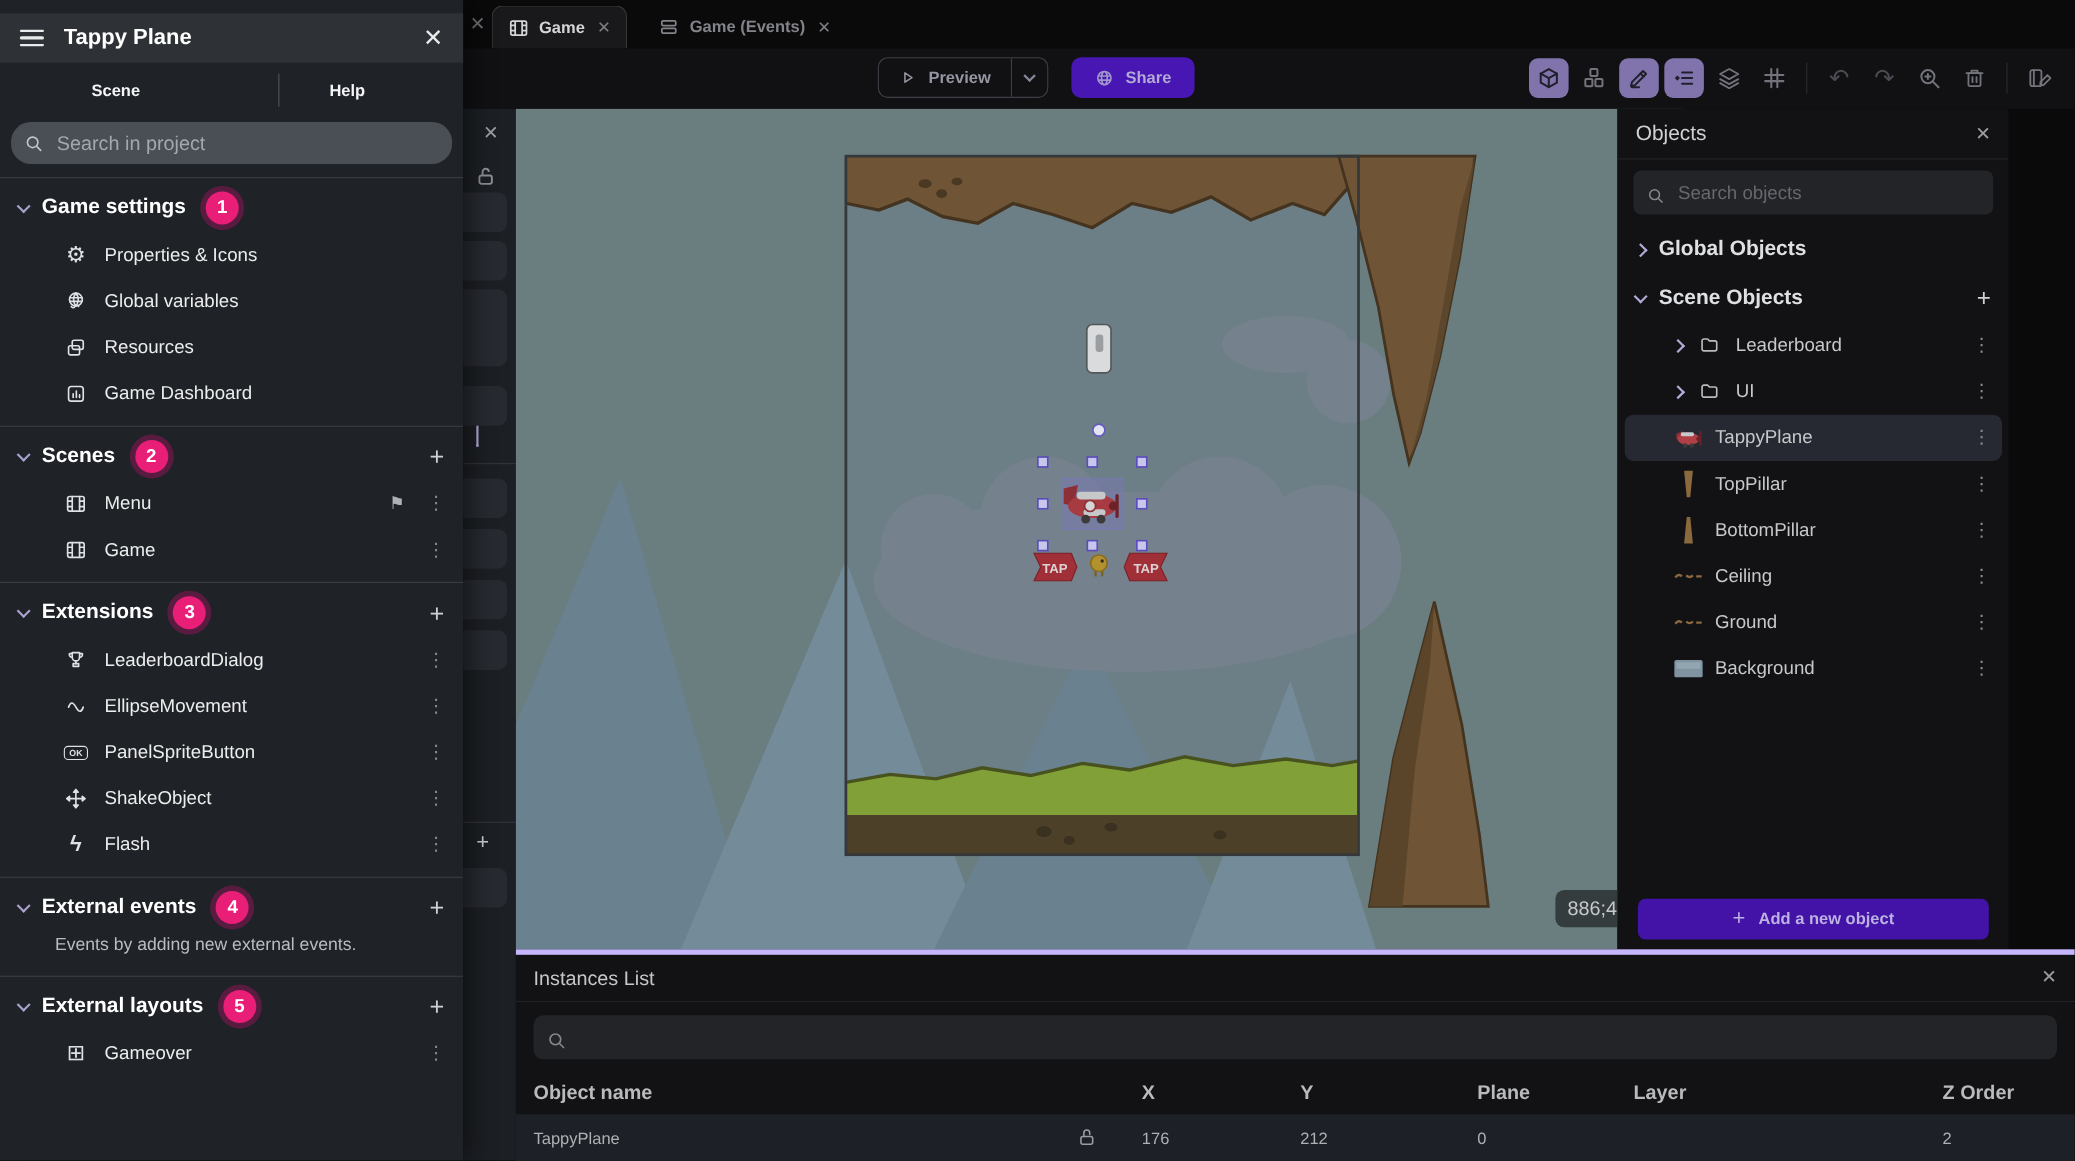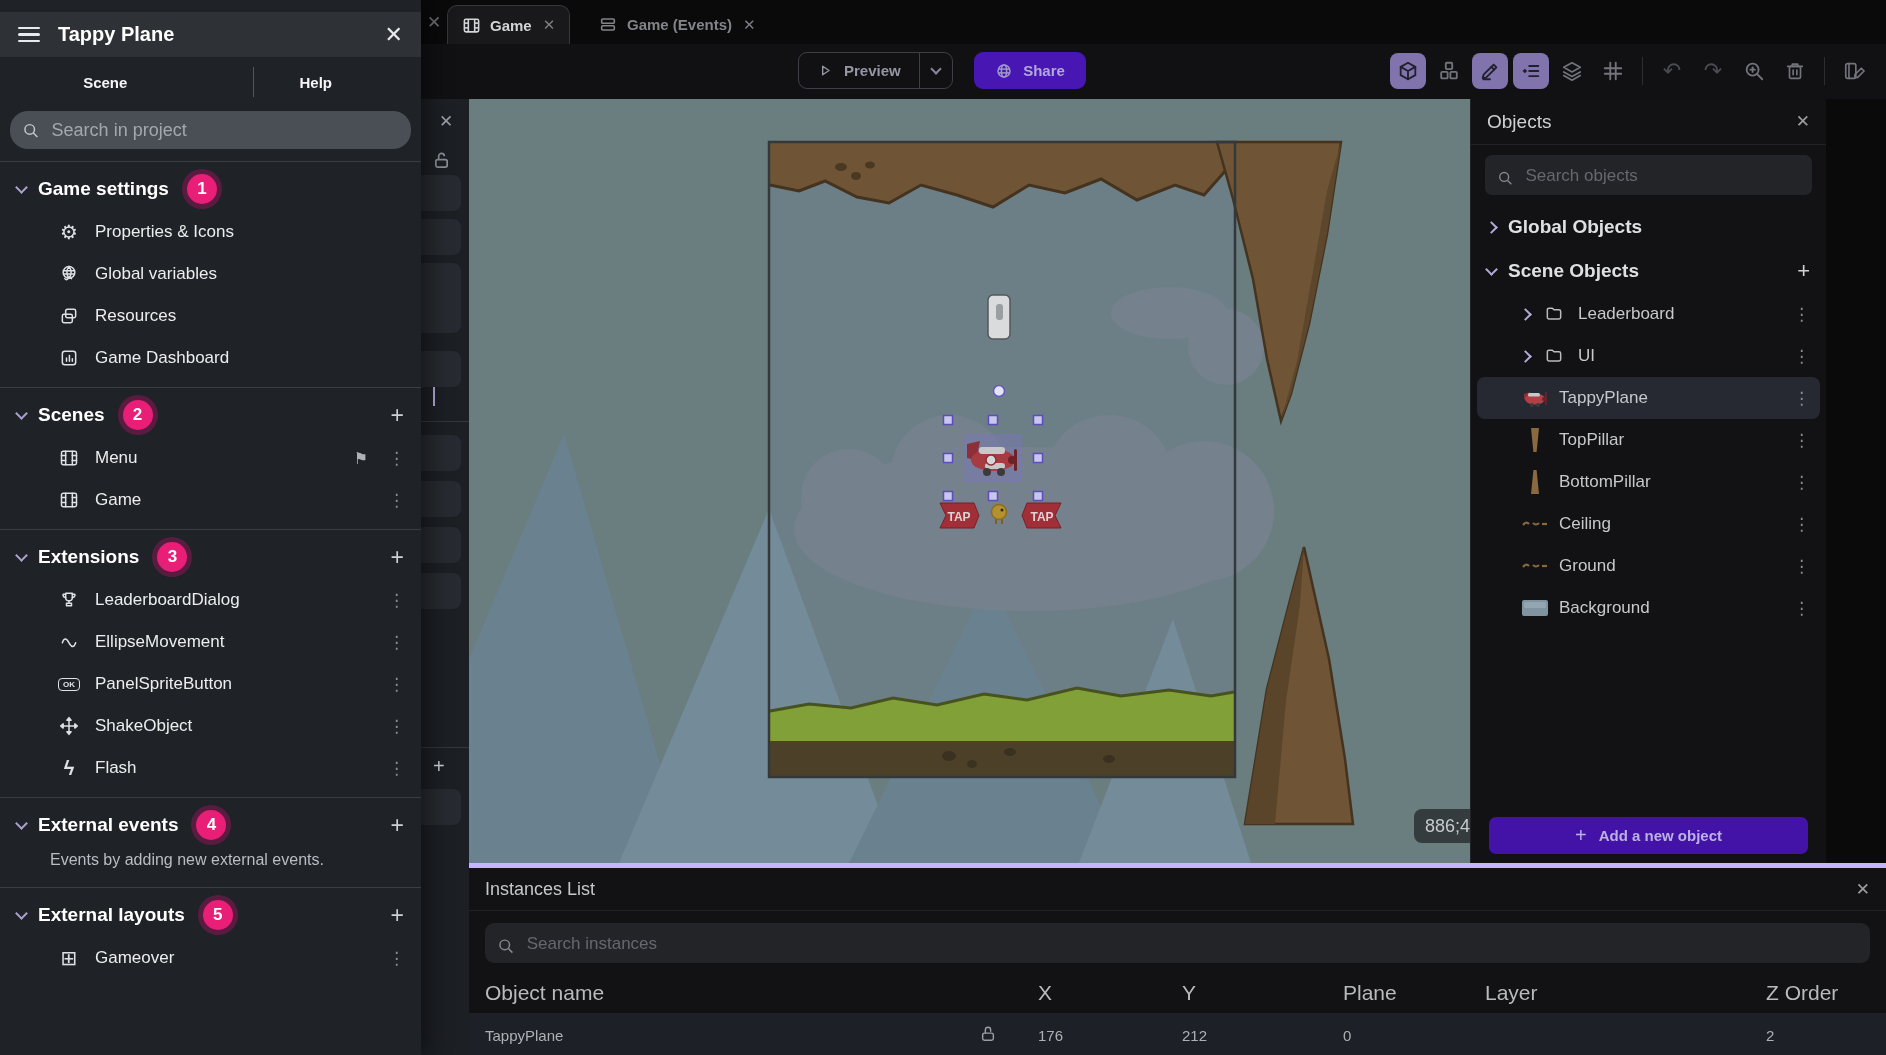--- a/index.html
+++ b/index.html
@@ -69,21 +69,21 @@
   .obj-icon{width:28px;display:flex;justify-content:center;flex:none;}
   #add-object-btn{position:absolute;left:18px;right:18px;bottom:9px;height:37px;background:#4213a6;border-radius:7px;
     display:flex;align-items:center;justify-content:center;gap:12px;color:#bcb1e2;font-weight:bold;font-size:15px;}
   #add-object-btn .plus{font-size:20px;font-weight:normal;}
 
   
   #instances-panel{position:absolute;left:469px;top:863px;right:0;bottom:0;background:#121214;border-top:5px solid #c4b5fd;}
   #instances-panel .phead{height:43px;display:flex;align-items:center;padding:0 16px;border-bottom:1px solid #232327;}
   #instances-panel .ptitle{font-size:18px;color:#c6c7ca;}
   .igrid{display:grid;grid-template-columns:495px 58px 144px 161px 142px 281px 1fr;align-items:center;padding:0 16px;}
-  #itable-head{height:40px;font-size:21px;font-weight:normal;color:#b9babd;}
+  #itable-head{height:40px;font-size:18px;font-weight:bold;color:#b9babd;}
   .irow{height:45px;background:#1d2127;font-size:15px;color:#aeb0b4;}
 
   
   #drawer{position:absolute;left:0;top:0;width:421px;height:1055px;background:#1f2227;
     box-shadow:8px 0 22px rgba(0,0,0,.45);}
   #drawer-header{height:45px;background:#2e3136;display:flex;align-items:center;padding:0 18px;gap:18px;margin-top:12px;}
   .hamburger{width:22px;display:flex;flex-direction:column;gap:4px;}
   .hamburger span{height:2.5px;background:#e9eaec;border-radius:2px;}
   #drawer-title{color:#fff;font-weight:bold;font-size:20px;}
   #drawer-close{margin-left:auto;color:#e9eaec;font-size:22px;}
@@ -489,21 +489,20 @@
   <div id="instances-panel">
     <div class="phead">
       <span class="ptitle">Instances List</span>
       <span class="pclose">✕</span>
     </div>
     <div class="search-box" style="margin:12px 16px 10px 16px;border-radius:9px;">
       <svg width="18" height="18" viewBox="0 0 24 24" fill="none" stroke="#86888e" stroke-width="2">
           <circle cx="10.5" cy="10.5" r="6.5"></circle>
           <line x1="15.5" y1="15.5" x2="21" y2="21"></line>
         </svg>
-      <input type="text" placeholder="Search instances" style="">
     </div>
     <div id="itable-head" class="igrid">
         <span>Object name</span>
         <span></span>
         <span>X</span>
         <span>Y</span>
         <span>Plane</span>
         <span>Layer</span>
         <span>Z Order</span>
       </div>

